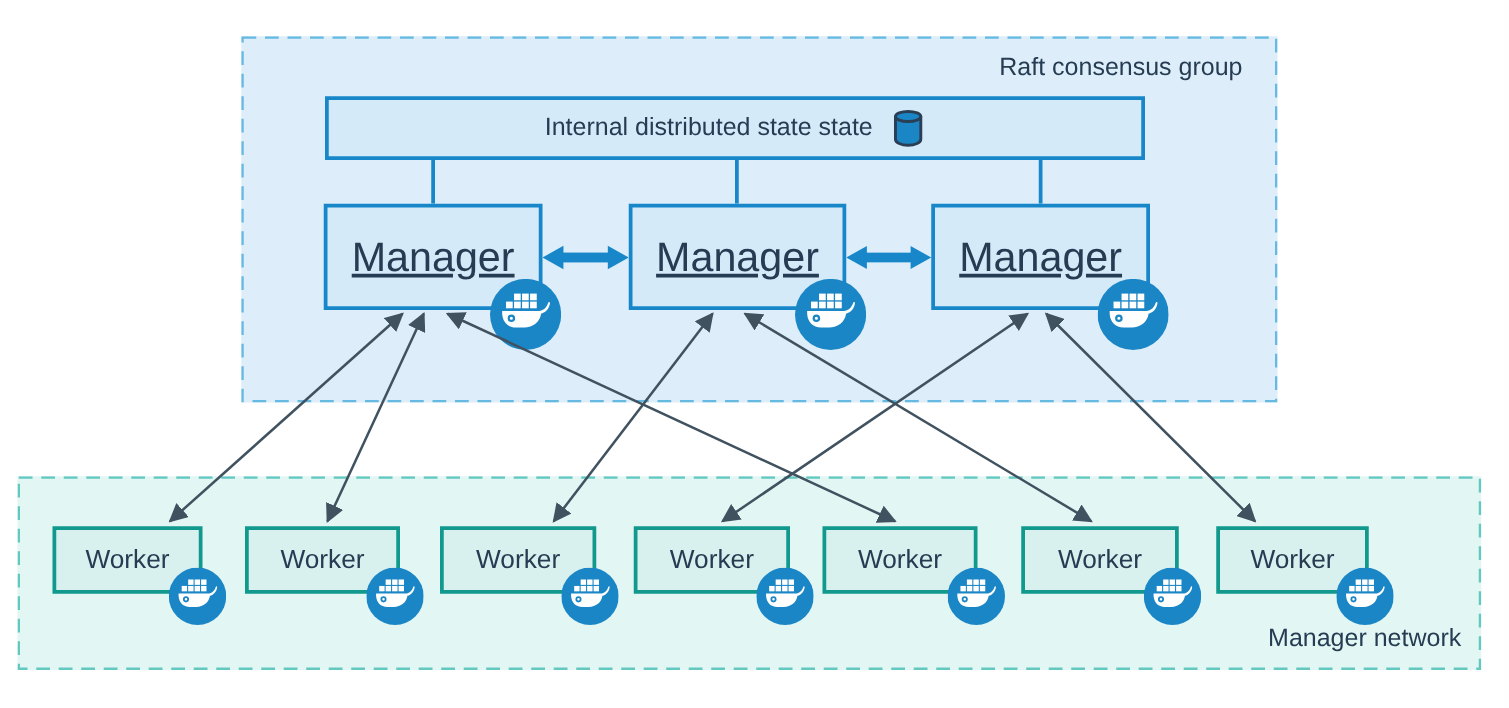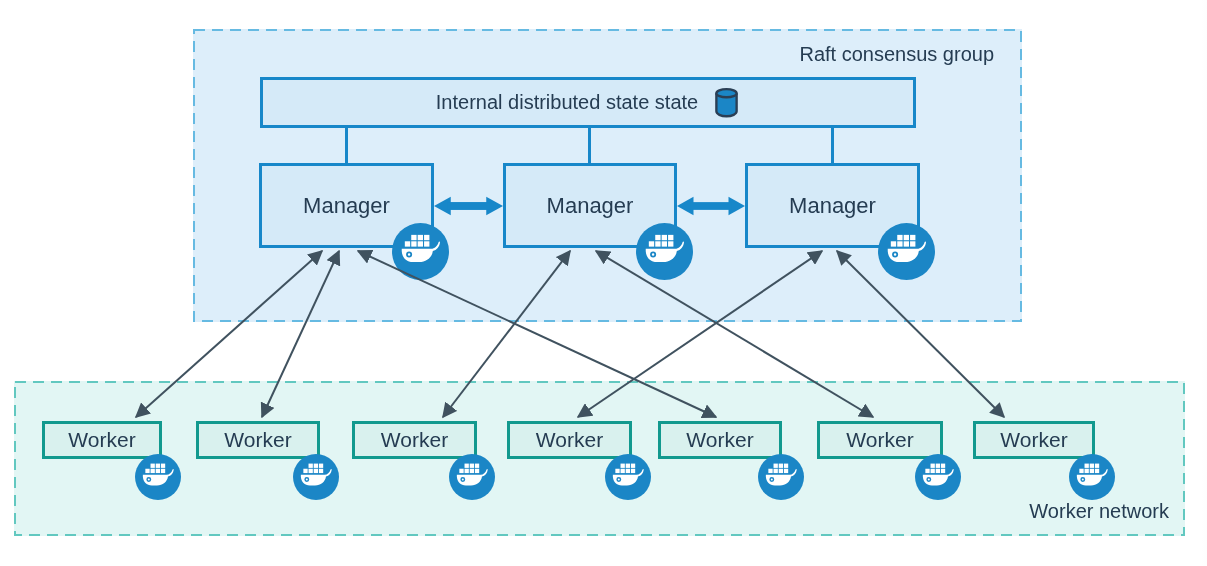--- a/index.html
+++ b/index.html
@@ -28,23 +28,23 @@
     background:var(--box-fill); border:3px solid var(--box-border); box-sizing:border-box;
     display:flex; align-items:center; justify-content:center; gap:15px;
   }
   .store-label{font-size:20px;}
   .vline{position:absolute; width:3px; height:35px; top:128px; background:var(--box-border);}
   .manager{
     position:absolute; top:163px; height:85px; box-sizing:border-box;
     background:var(--box-fill); border:3px solid var(--box-border);
     display:flex; align-items:center; justify-content:center;
   }
-  .manager .label{font-size:22px;}
+  .manager .label{font-size:33px;text-decoration:underline;}
   .worker{
-    position:absolute; top:421px; height:38px; box-sizing:border-box;
+    position:absolute; top:421px; height:54px; box-sizing:border-box;
     background:var(--worker-fill); border:3px solid var(--worker-border);
     display:flex; align-items:center; justify-content:center;
   }
   .worker .label{font-size:21px;}
   .docker-badge{position:absolute; pointer-events:none;}
   .thick-arrow{position:absolute; top:191px;}
   #edges{position:absolute; left:0; top:0; pointer-events:none;}
 </style>
 </head>
 <body>
@@ -83,21 +83,21 @@
     <svg class="dash-rect" width="829" height="293">
       <rect x="1" y="1" width="827" height="291" fill="none" stroke="#66bae2" stroke-width="2" stroke-dasharray="11 7"></rect>
     </svg>
     <div class="group-label raft-label">Raft consensus group</div>
   </div>
 
   <div class="group gossip">
     <svg class="dash-rect" width="1171" height="155">
       <rect x="1" y="1" width="1169" height="153" fill="none" stroke="#62c8c0" stroke-width="2" stroke-dasharray="11 7"></rect>
     </svg>
-    <div class="group-label gossip-label">Worker network</div>
+    <div class="group-label gossip-label">Manager network</div>
   </div>
 
   <div class="store">
     <span class="store-label">Internal distributed state state</span>
     <svg width="27" height="33">
         <use href="#db-cylinder"></use>
       </svg>
   </div>
 
   <div class="vline" style="left:345px"></div>

